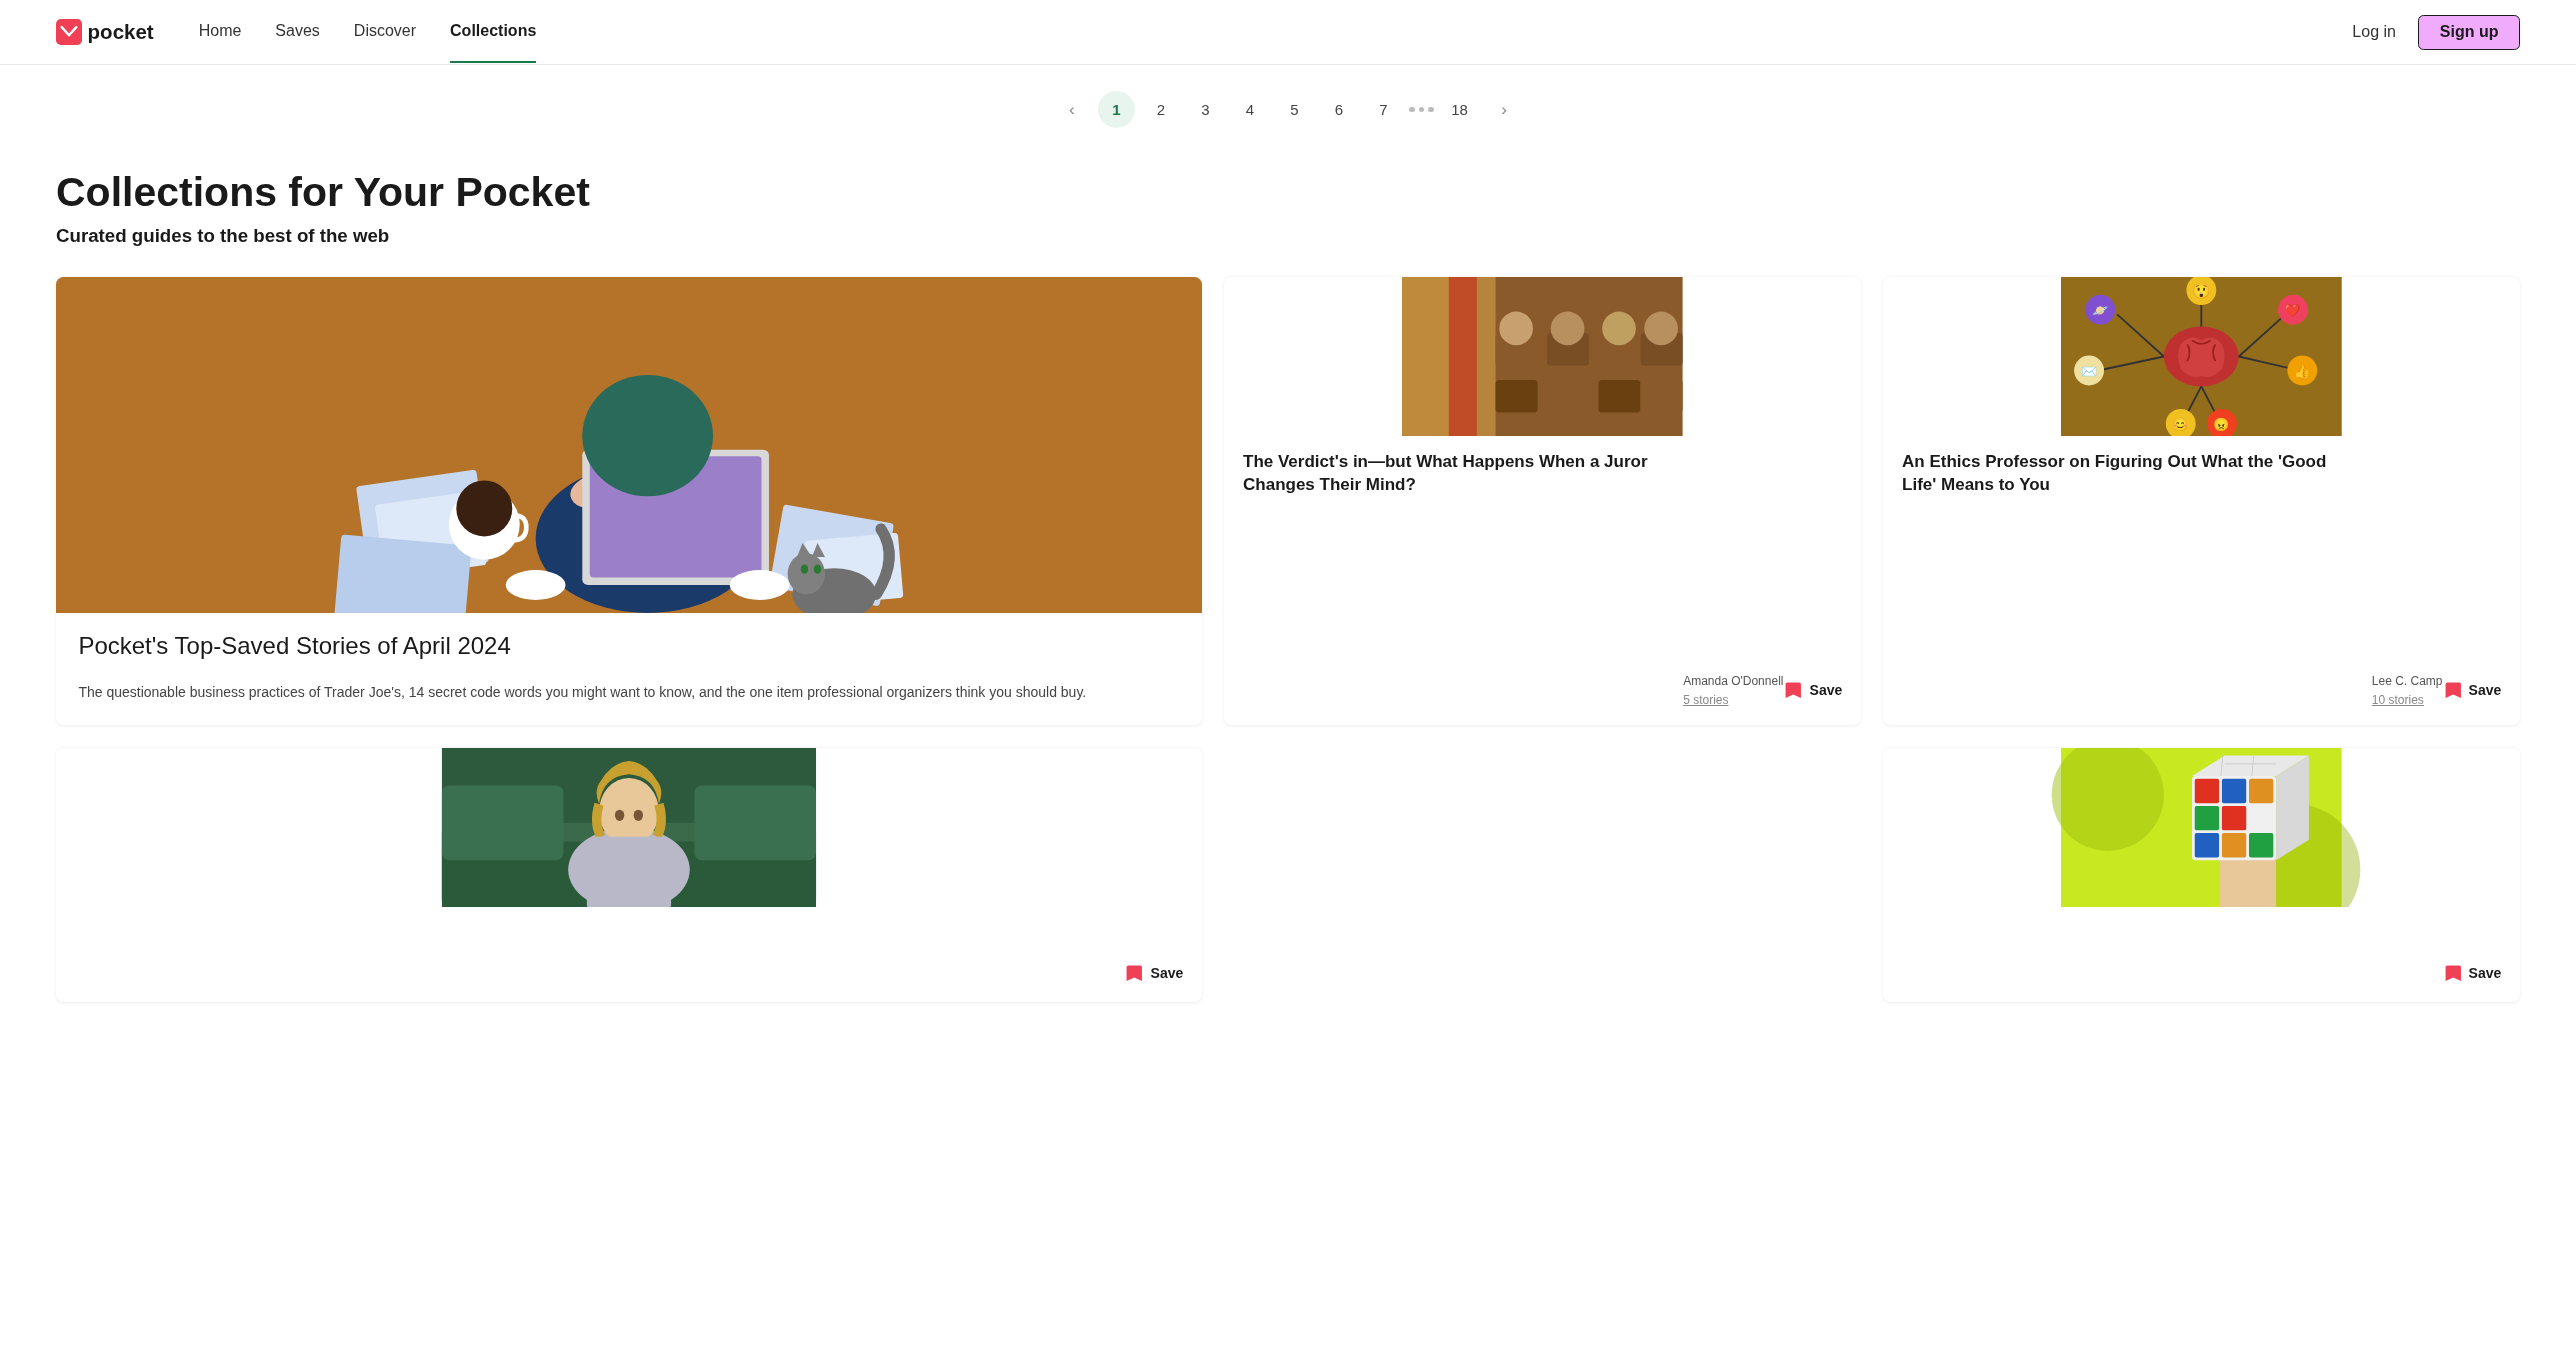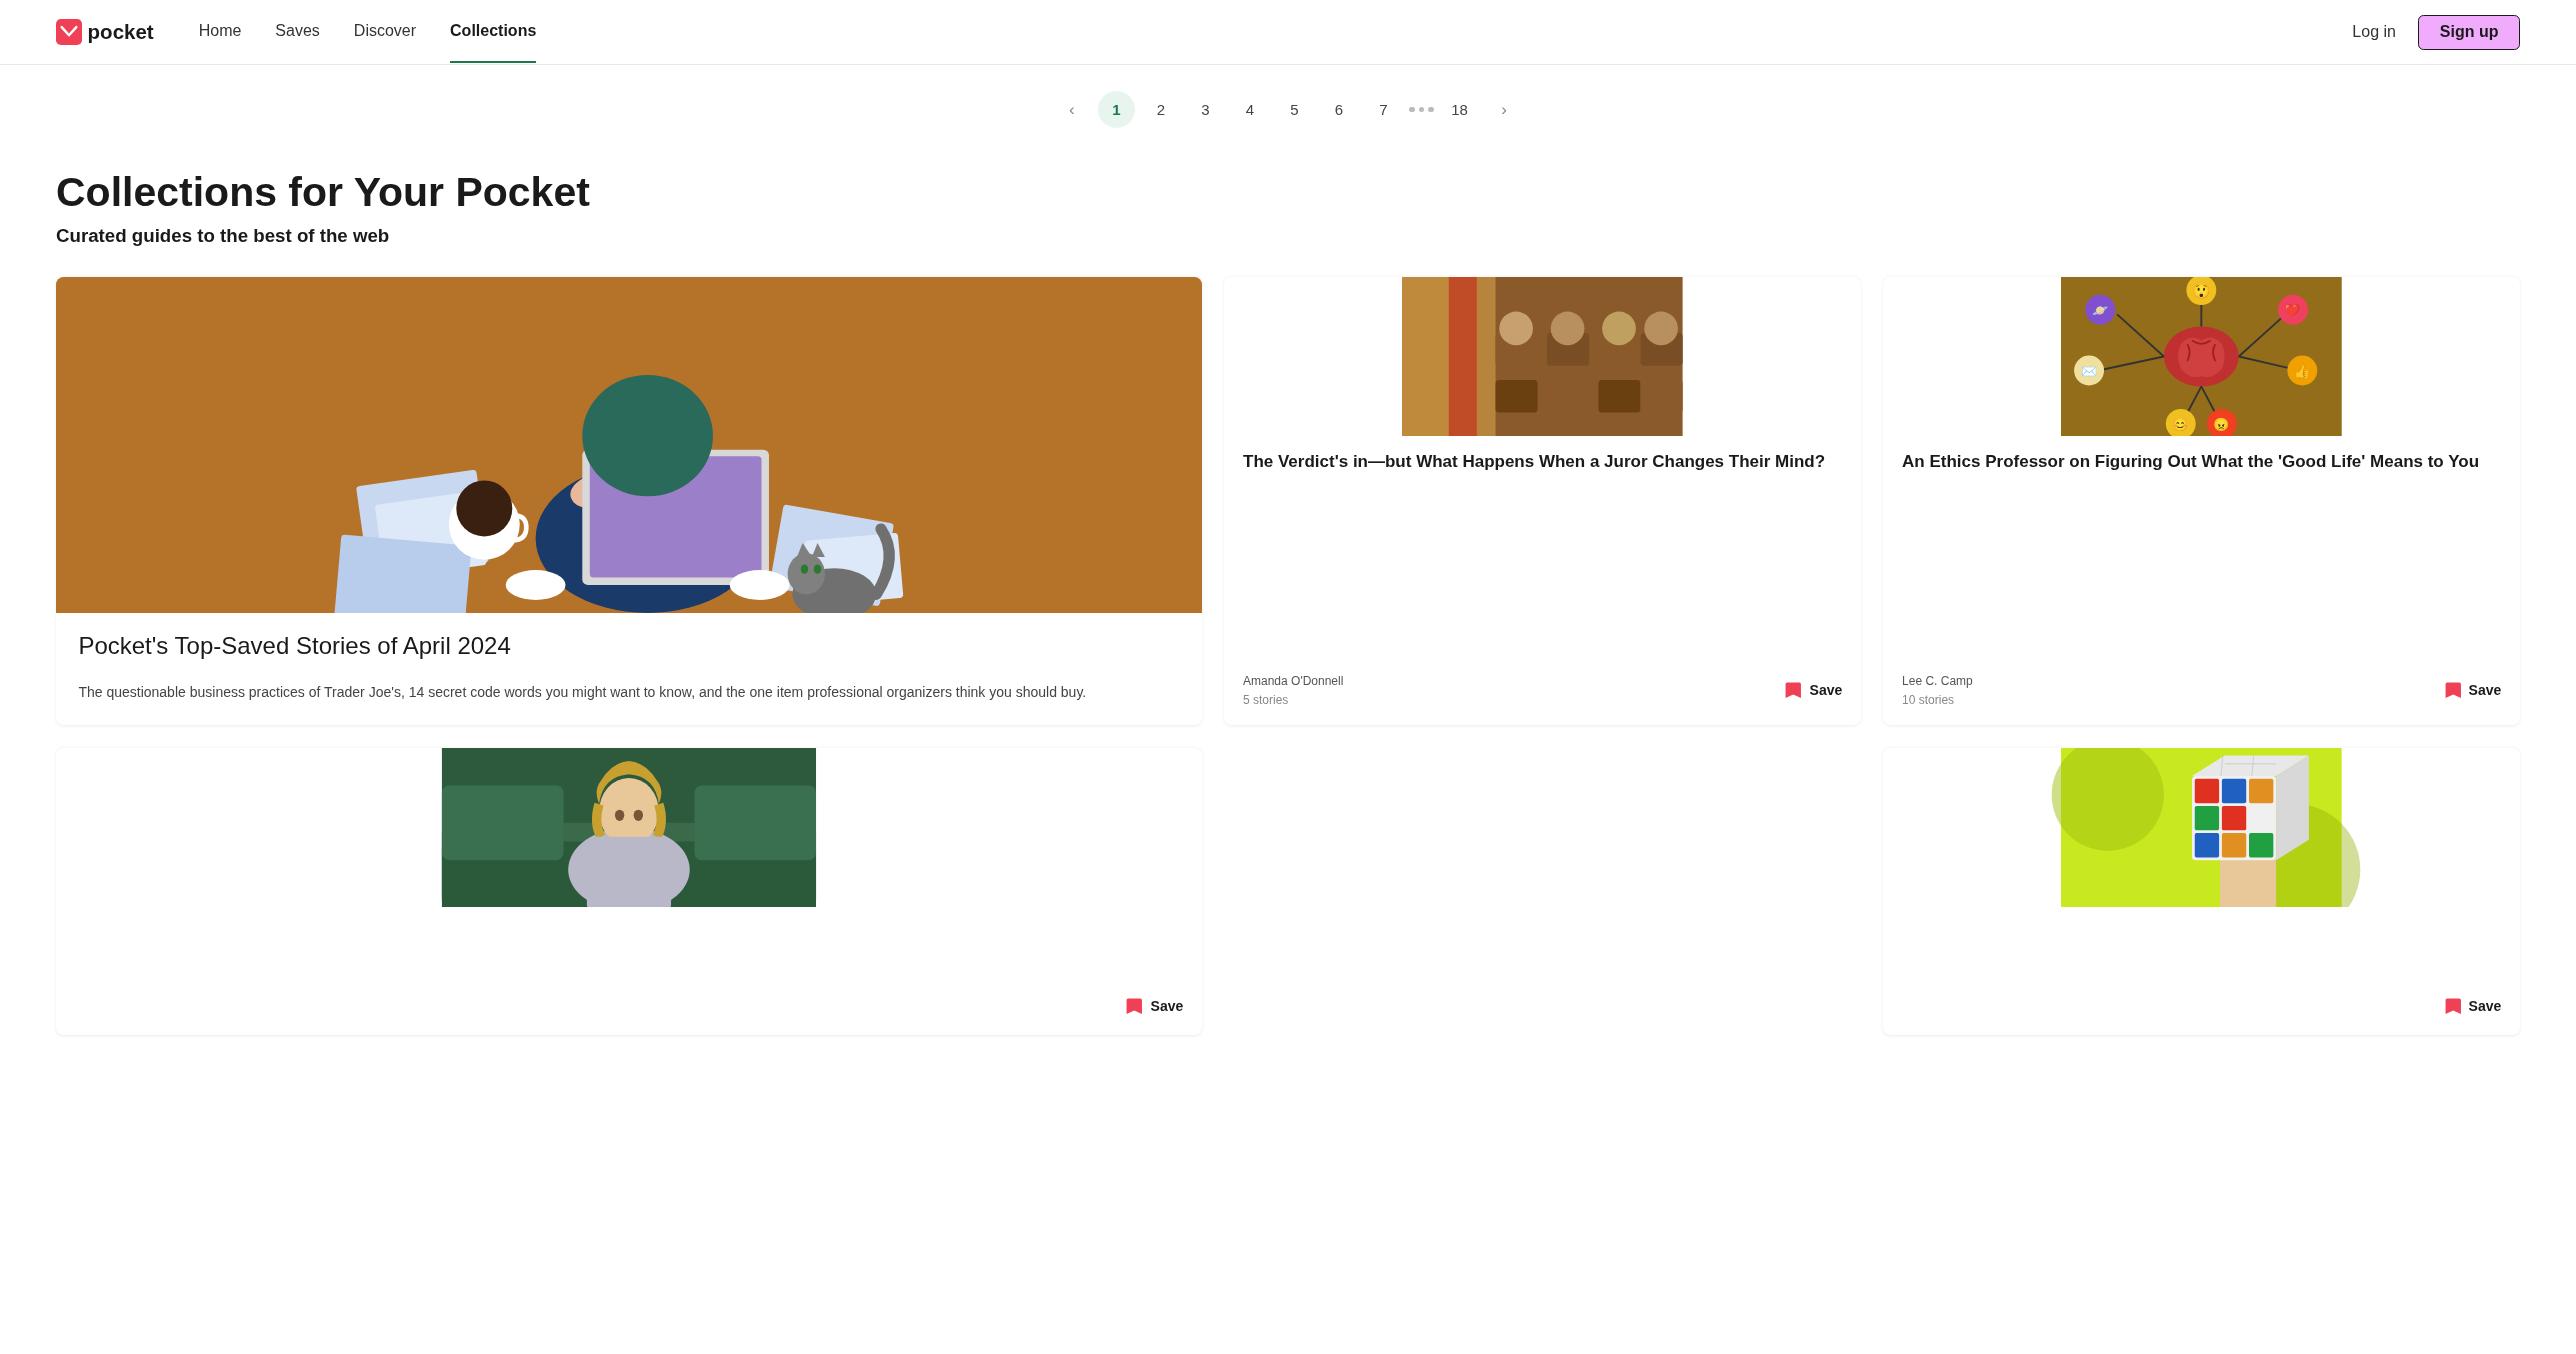--- a/index.html
+++ b/index.html
@@ -172,21 +172,21 @@
     }
     .card-regular .card-img-wrap {
       width: 100%;
       height: 159px;
       overflow: hidden;
     }
     .card-regular .card-body {
       padding: 15px 18.7px 18.7px;
       flex: 1;
       display: flex;
-      flex-direction: column;
+      flex-direction: row;
       gap: 13px;
     }
     .card-regular .card-title {
       font-size: 17px;
       font-weight: 700;
       color: #1a1a1a;
       margin-bottom: 11.2px;
       line-height: 1.35;
       flex: 1;
     }
@@ -198,20 +198,21 @@
     }
     .card-author-name {
       display: block;
       font-size: 12px;
       color: #555;
       margin-bottom: 1.9px;
     }
     .card-stories {
       font-size: 12px;
       color: #888;
+      text-decoration: underline;
     }
     .save-btn {
       display: flex;
       align-items: center;
       gap: 5.6px;
       font-size: 14px;
       color: #1a1a1a;
       background: none;
       border: none;
       cursor: pointer;

